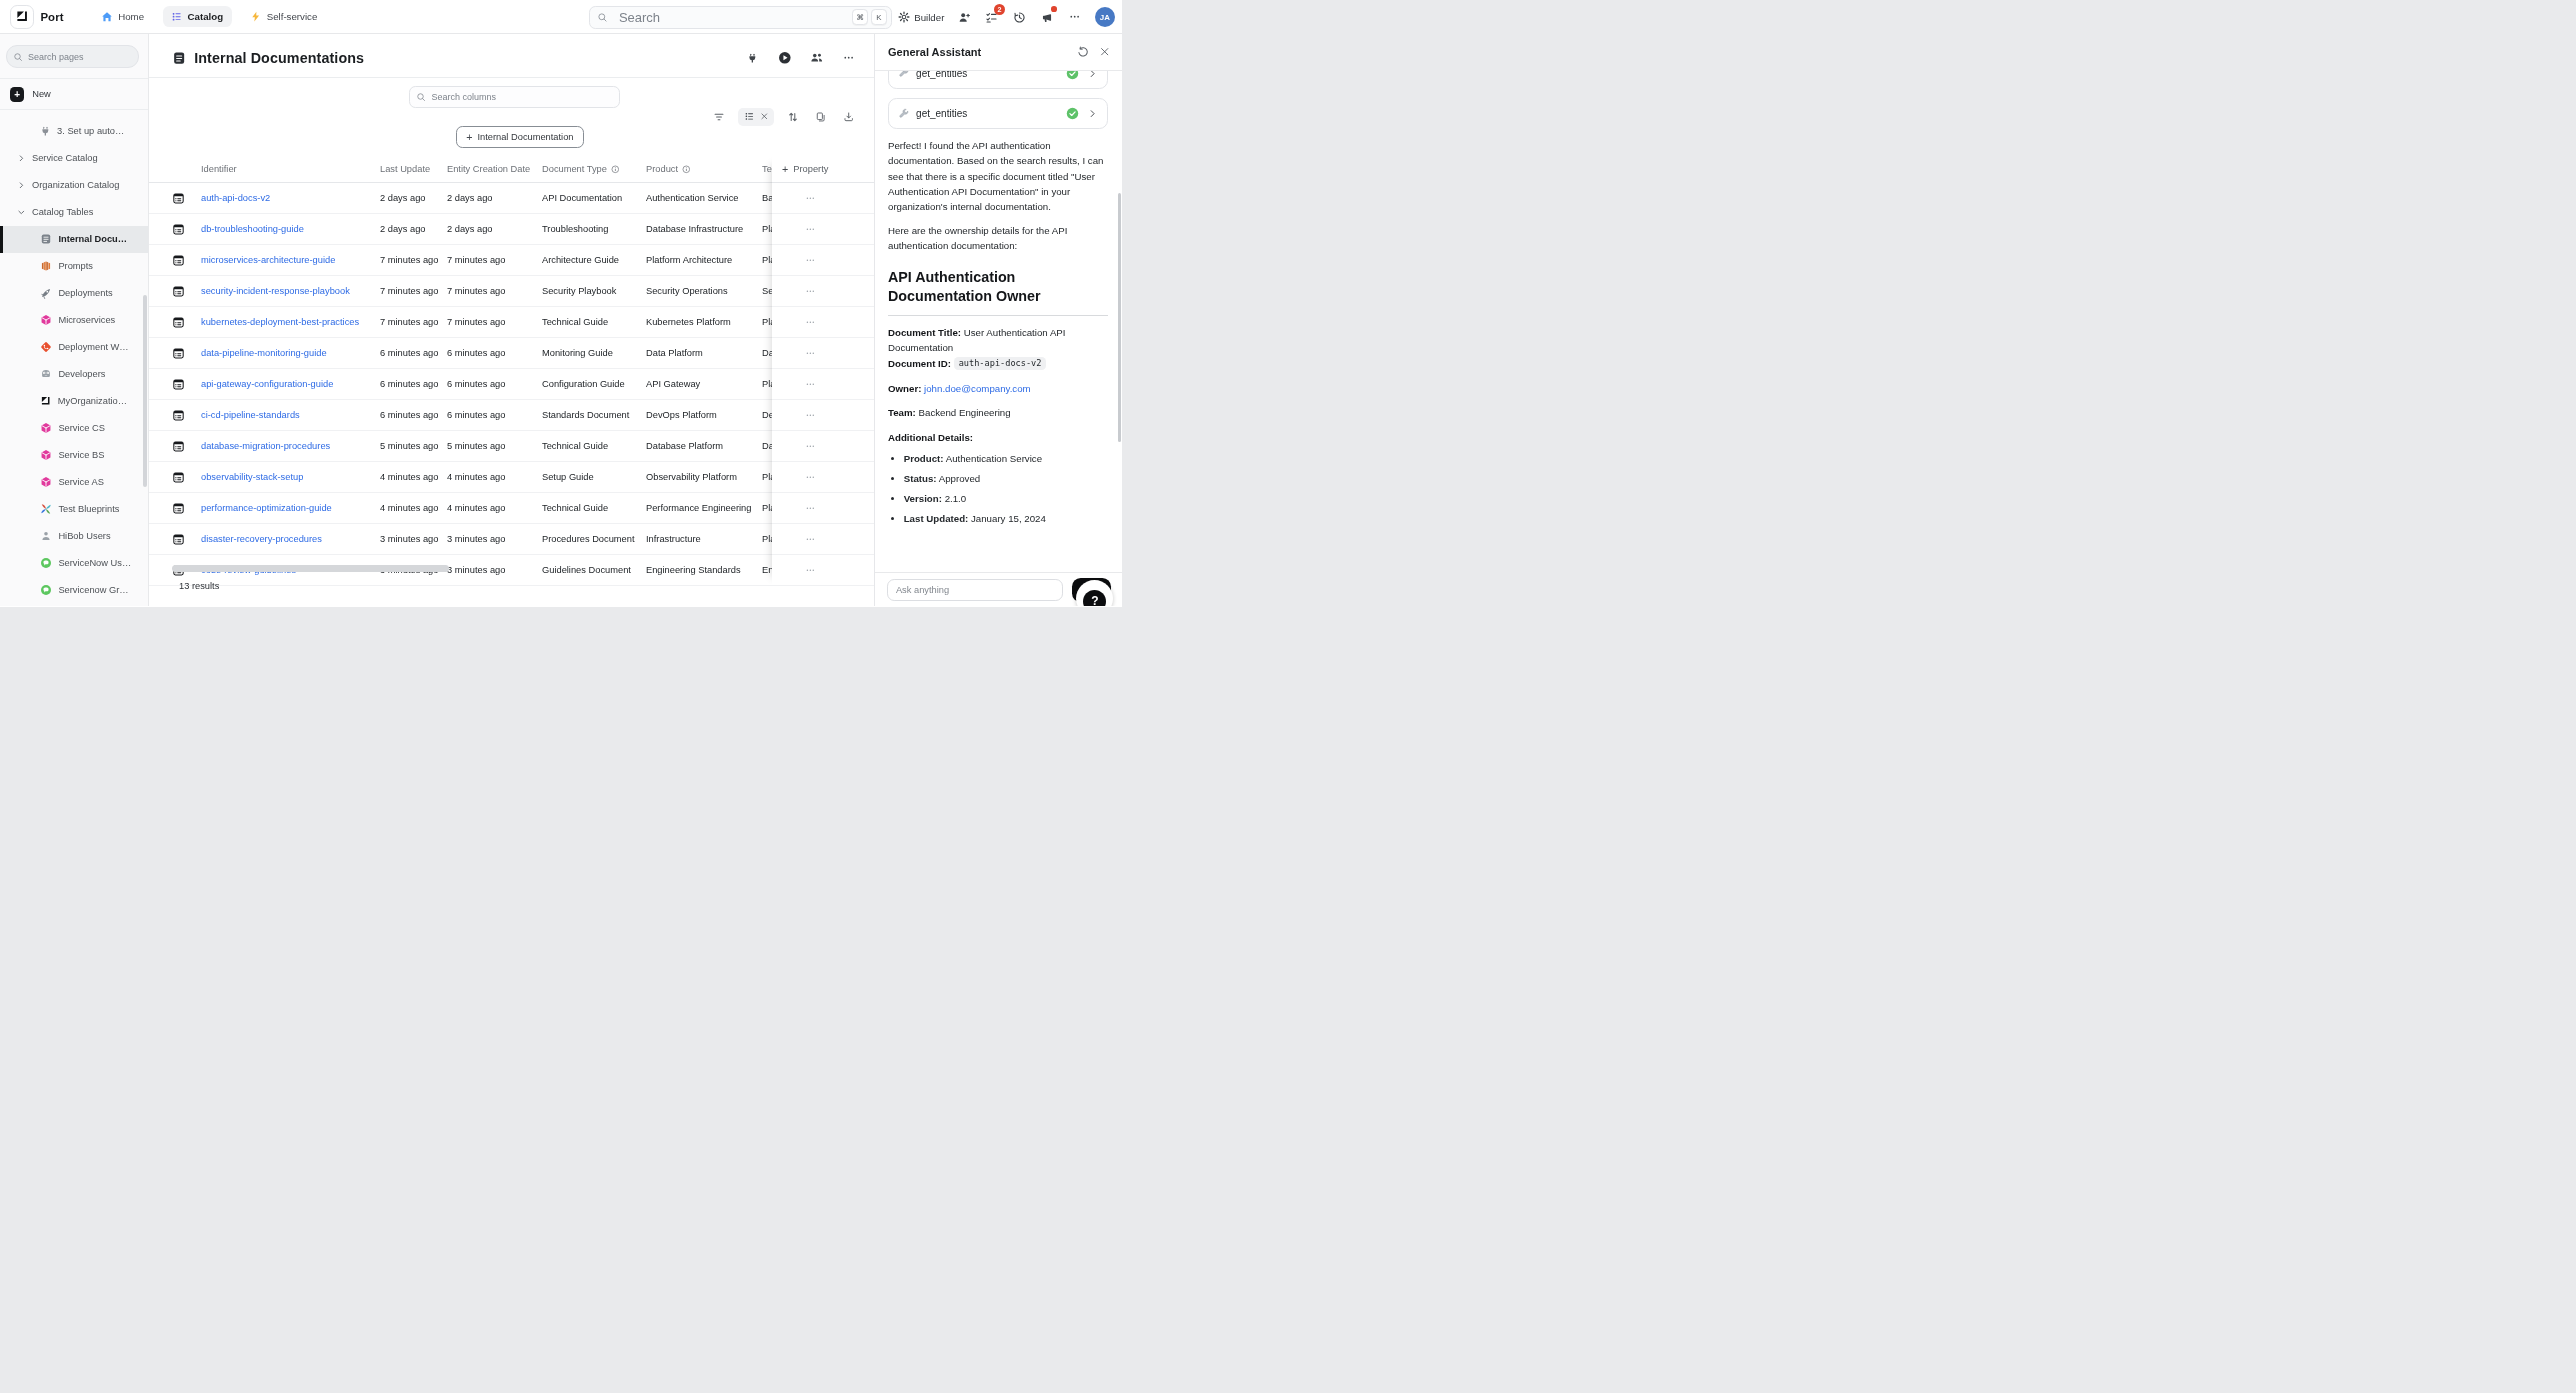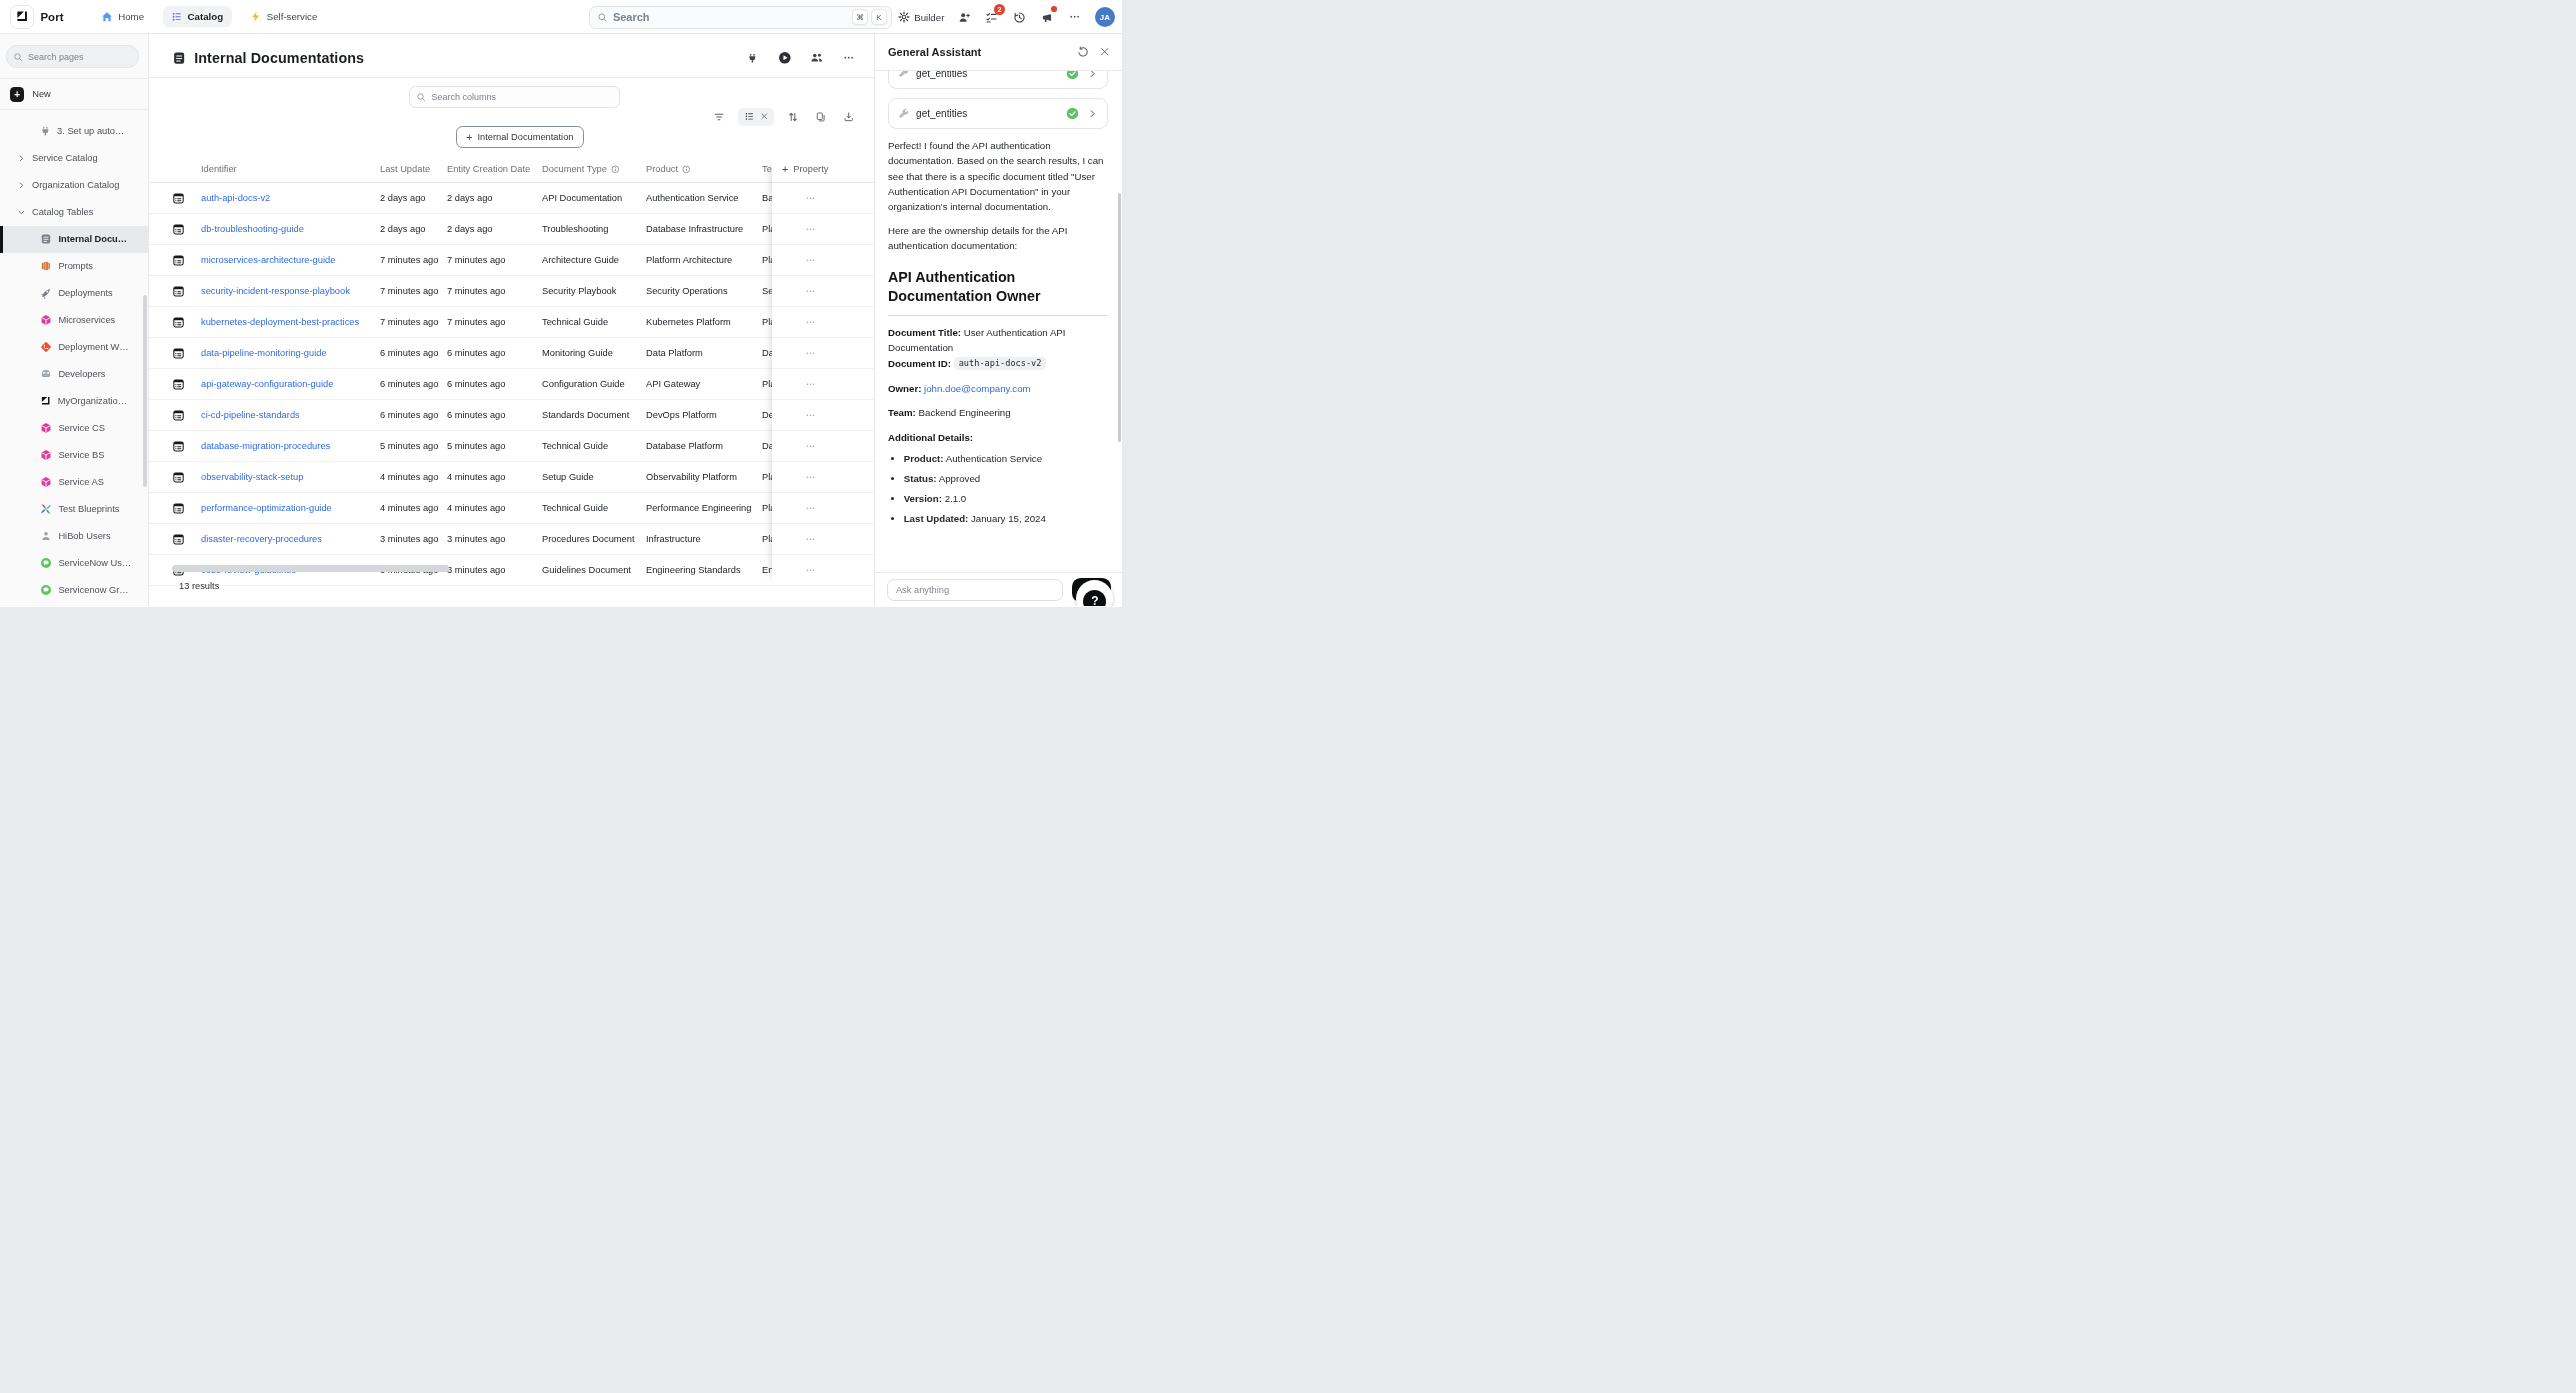--- a/index.html
+++ b/index.html
@@ -8,21 +8,21 @@
   .app { position:relative; width:1122px; height:607px; background:#fff; overflow:hidden; }
 
   
   .topnav { position:relative; height:34px; background:#fff; border-bottom:0.7px solid #e7e8ea; display:flex; align-items:center; z-index:10; }
   .brand-box { width:24px; height:24px; border:0.7px solid #e2e4e8; border-radius:7.2px; margin-left:10px; display:flex; align-items:center; justify-content:center; cursor:pointer; }
   .brand-name { font-size:11.4px; font-weight:bold; color:#16181b; margin-left:6.4px; letter-spacing:0.1px; }
   .tabs { display:flex; align-items:center; margin-left:29px; gap:10px; }
   .tab { display:flex; align-items:center; gap:5px; padding:5px 8.6px; border-radius:6.4px; font-size:9.7px; color:#43474d; cursor:pointer; white-space:nowrap; }
   .tab.active { background:#f1f2f4; color:#1c1e21; font-weight:bold; }
   .gsearch { position:absolute; left:589px; top:5.7px; width:303px; height:23px; background:#fafbfc; border:0.7px solid #e3e5e9; border-radius:6.4px; display:flex; align-items:center; padding:0 4.3px 0 7.2px; }
-  .gsearch input { flex:1; border:none; outline:none; background:transparent; font-size:11px; color:#30343a; margin-left:5px; font-family:inherit;font-weight:bold; }
+  .gsearch input { flex:1; border:none; outline:none; background:transparent; font-size:13px; color:#30343a; margin-left:11px; font-family:inherit; }
   .gsearch input::placeholder { color:#7d838b; }
   .keycap { min-width:15.7px; height:15.7px; background:#fff; border:0.7px solid #e3e5e9; border-radius:4.3px; box-shadow:0 0.7px 0.7px rgba(0,0,0,.04); font-size:7.9px; color:#5b6066; display:flex; align-items:center; justify-content:center; margin-left:2.9px; padding:0 2.9px; }
   .nav-right { position:absolute; right:7.2px; top:0; height:34px; display:flex; align-items:center; gap:12px; }
   .builder { display:flex; align-items:center; gap:4.3px; font-size:9.7px; color:#33373c; cursor:pointer; }
   .nav-ic { position:relative; display:flex; align-items:center; justify-content:center; width:15.7px; height:15.7px; cursor:pointer; }
   .badge { position:absolute; top:-5px; right:-5px; min-width:10.7px; height:10.7px; background:#e0442e; color:#fff; border-radius:5.7px; font-size:7.2px; font-weight:bold; display:flex; align-items:center; justify-content:center; padding:0 2.1px; }
   .reddot { position:absolute; top:-2.9px; right:-1.4px; width:5.7px; height:5.7px; background:#e0442e; border-radius:50%; }
   .avatar { width:20px; height:20px; border-radius:50%; background:#4779c4; color:#fff; font-size:7.9px; font-weight:bold; display:flex; align-items:center; justify-content:center; cursor:pointer; }
 
   

